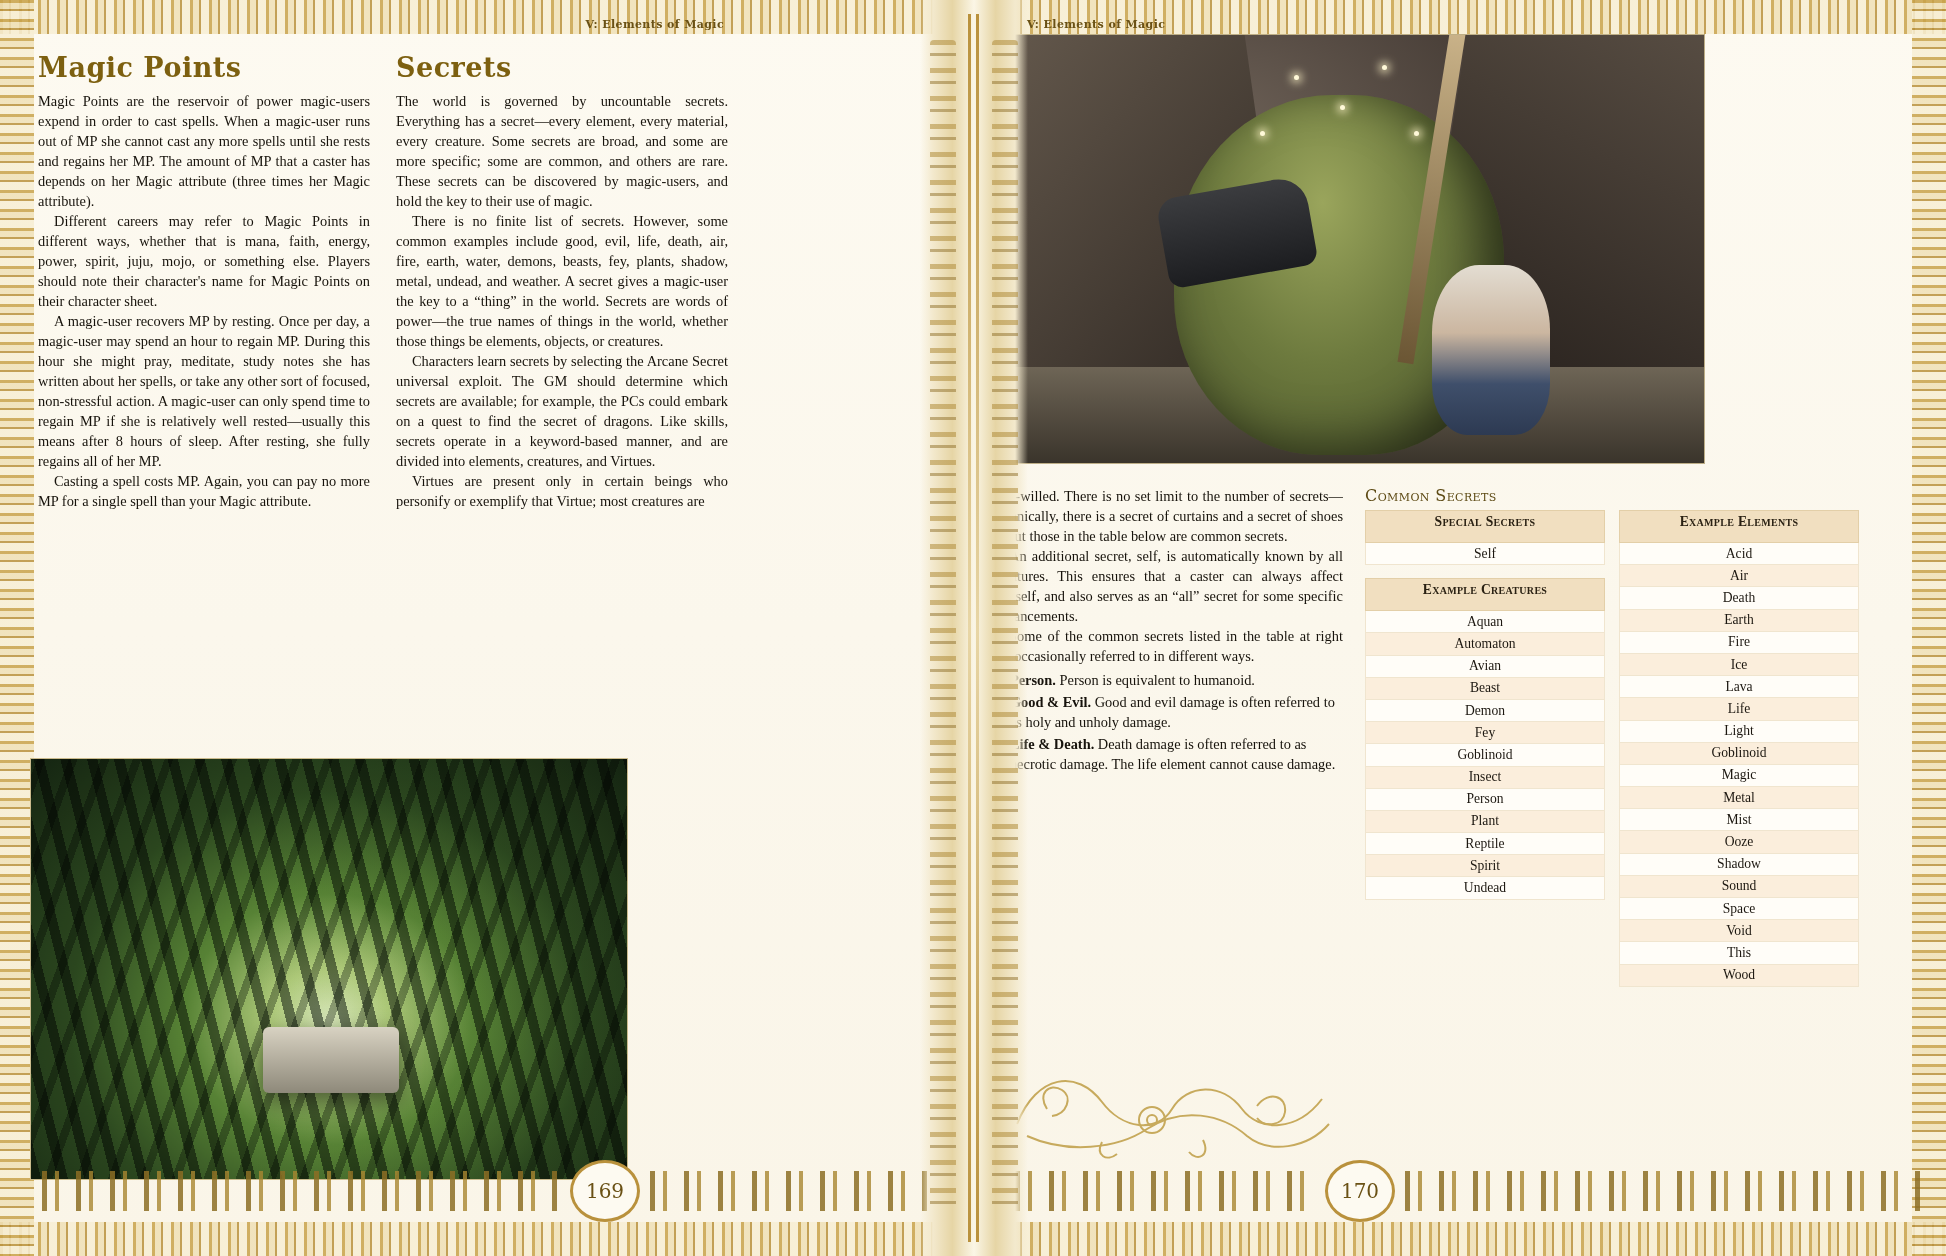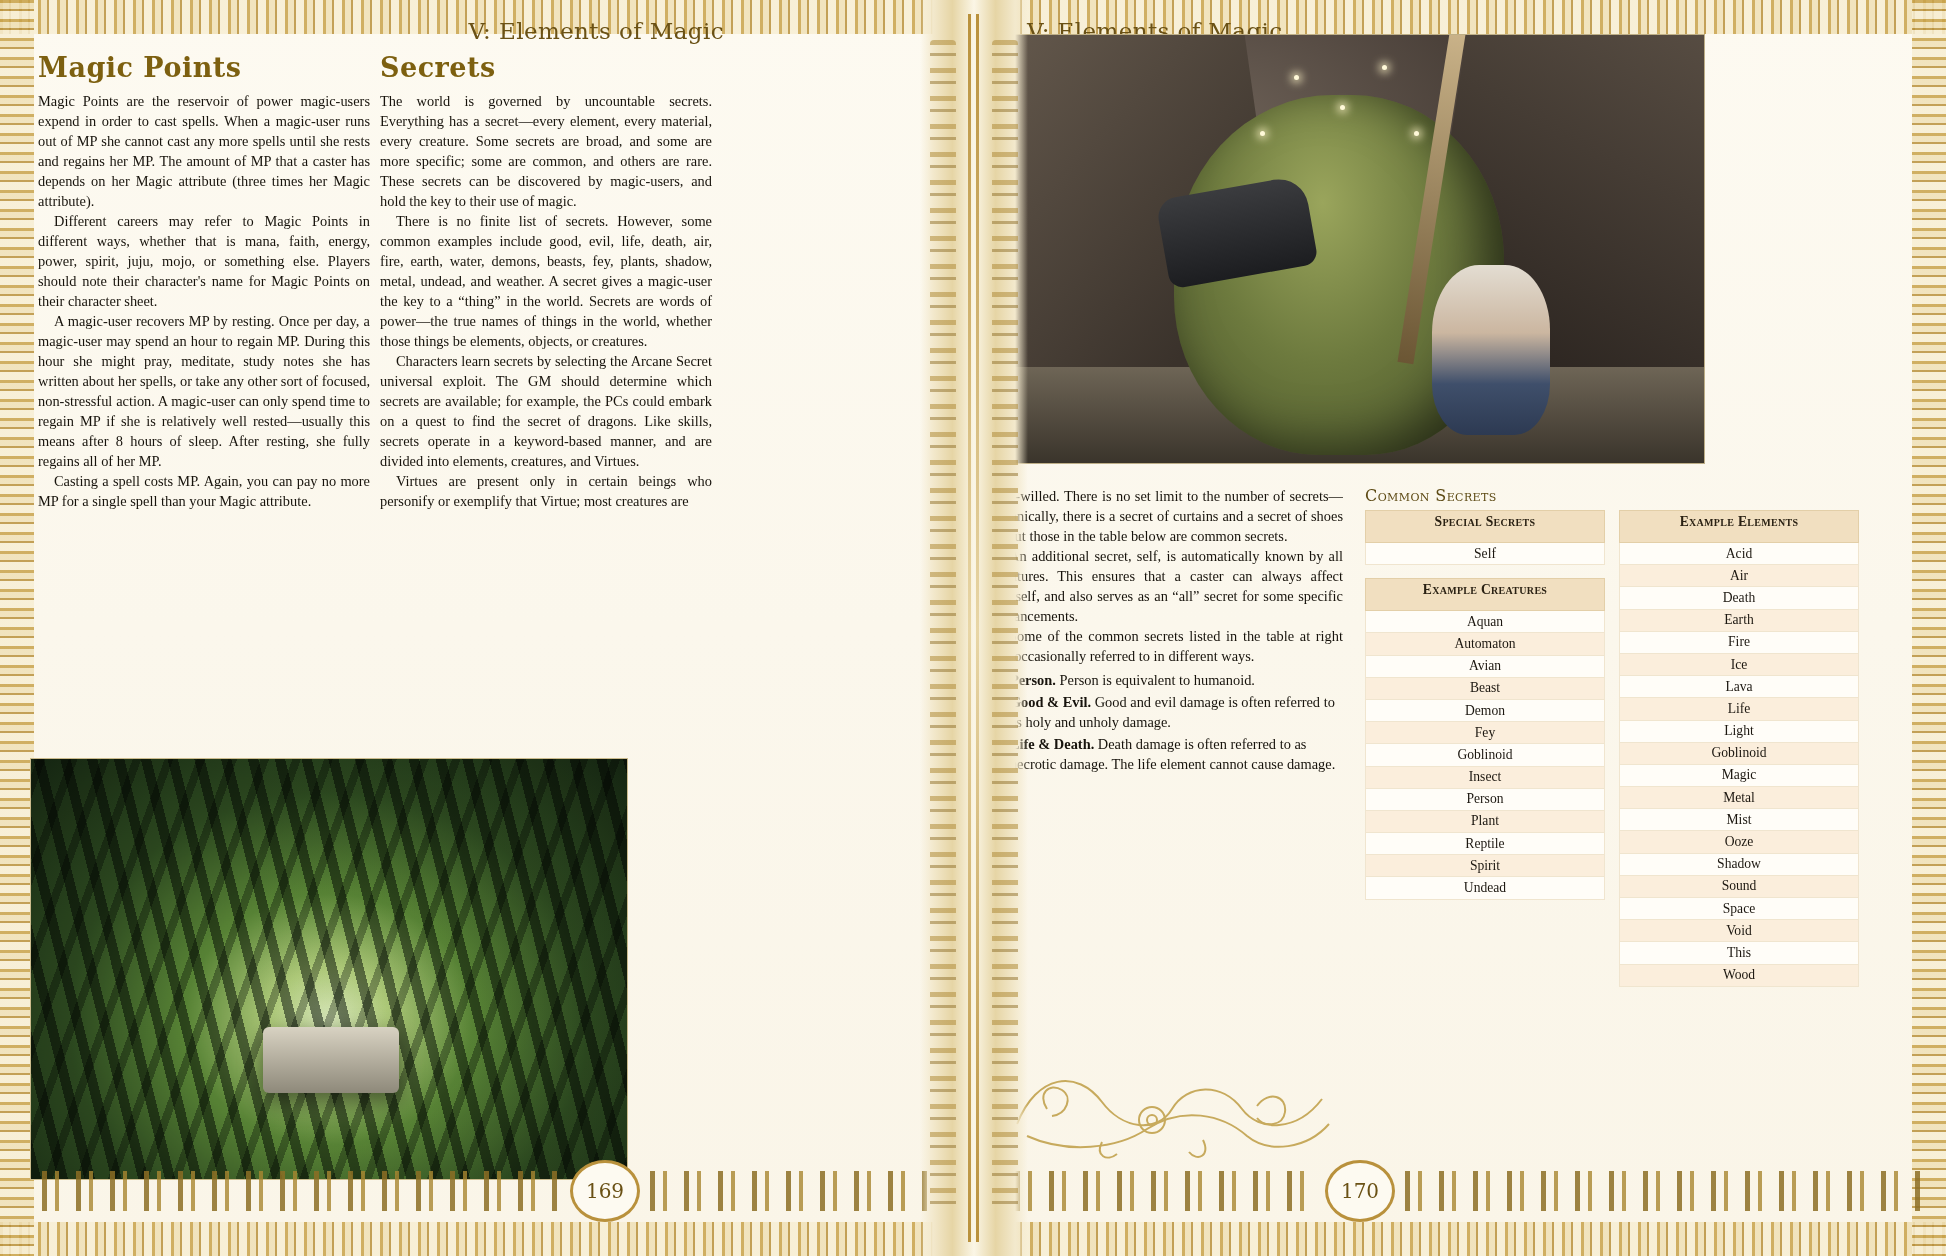--- a/index.html
+++ b/index.html
@@ -105,33 +105,33 @@
   
   .content {
     position: absolute;
     top: 18px;
     bottom: 18px;
     left: 38px;
     right: 38px;
   }
   .running-head {
     text-align: center;
-    font-size: 23px;
+    font-size: 11px;
     letter-spacing: .4px;
     color: #6a5115;
     font-family: "DejaVu Serif", serif;
-    font-weight: normal;
+    font-weight: bold;
     height: 24px;
   }
   .page.left .running-head { text-align: right; padding-right: 210px; }
   .page.right .running-head { text-align: left; padding-left: 16px; }
 
   .cols {
     display: flex;
-    gap: 10px;
+    gap: 26px;
     margin-top: 10px;
   }
   .col { width: 332px; }
   h2.sec {
     font-family: "DejaVu Serif", serif;
     font-size: 27px;
     color: #7d6010;
     margin: 0 0 8px 0;
     font-weight: bold;
     letter-spacing: .5px;

